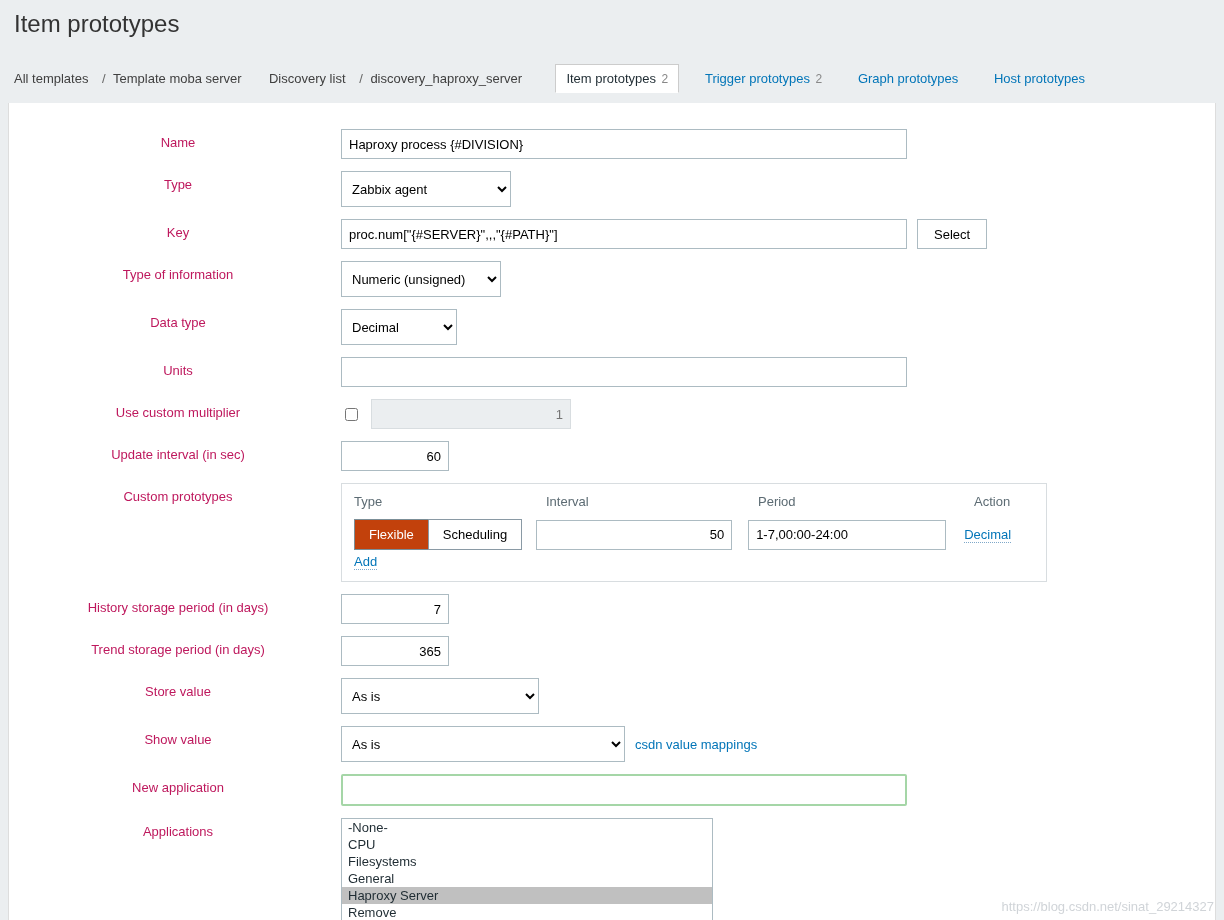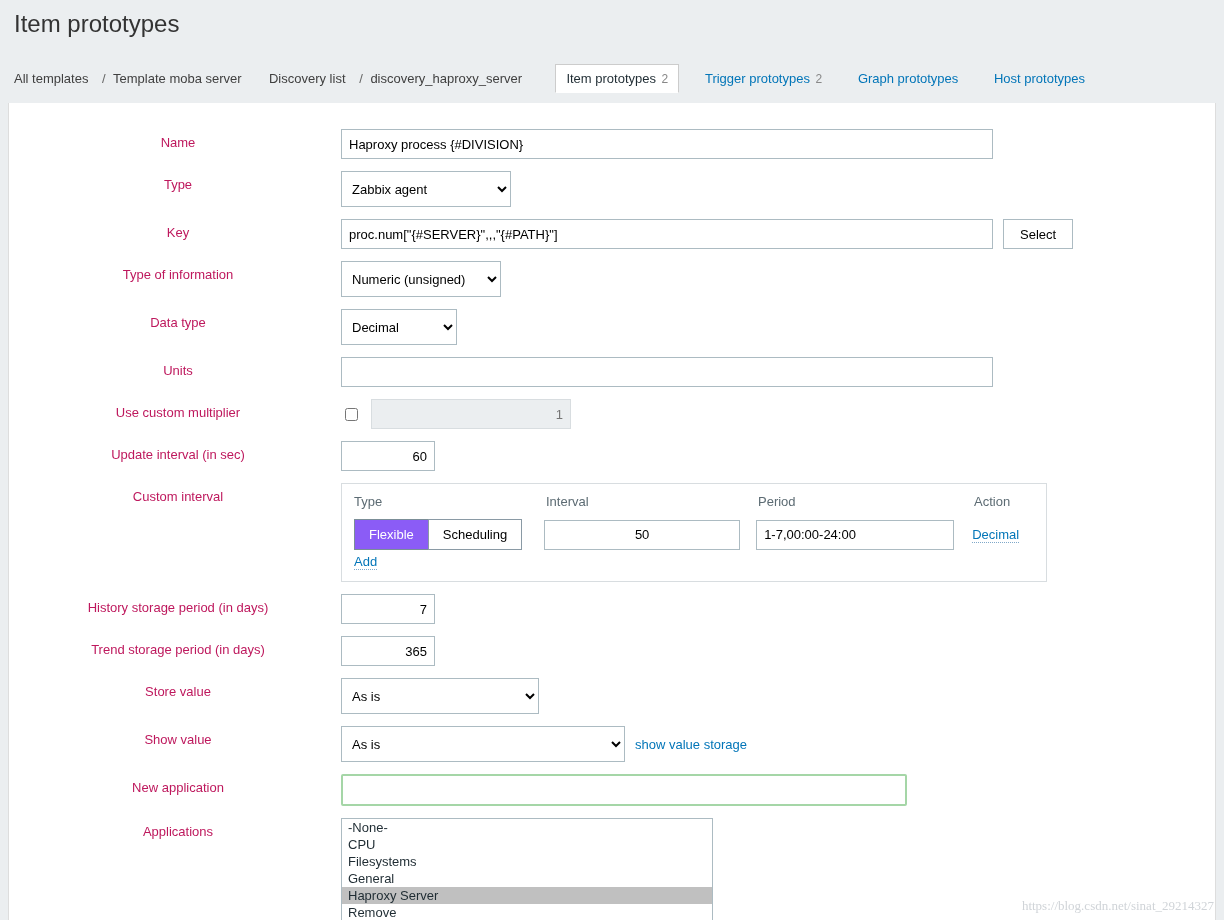--- a/index.html
+++ b/index.html
@@ -9,52 +9,52 @@
   .tabs-bar .sep{color:#666;margin:0 4px}
   .tabs-bar .tab{display:inline-block;padding:6px 10px;margin:0 6px;color:#0275b8;cursor:pointer}
   .tabs-bar .tab.active{background:#fff;border:1px solid #ccc;border-bottom-color:#fff;color:#1f2c33}
   .tabs-bar .badge{color:#888;margin-left:2px;font-size:12px}
   .tabs-bar .spacer{display:inline-block;width:14px}
   .content{background:#fff;margin:0 8px;border:1px solid #ddd;border-top:none;padding:26px 20px 0}
   .form-row{display:flex;align-items:flex-start;margin-bottom:12px}
   .form-label{flex:0 0 298px;text-align:center;padding-right:14px;padding-top:6px;color:#be185d}
   .form-field{flex:1;display:flex;align-items:center;gap:10px;flex-wrap:wrap}
   input[type=text]{border:1px solid #acbbc2;padding:5px 7px;font-size:13px;font-family:inherit;box-sizing:border-box;height:30px}
-  input[type=text].wide{width:652px}
-  input[type=text].num{width:94px;text-align:right}
+  input[type=text].wide{width:566px}
+  input[type=text].num{width:108px;text-align:right}
   input[type=text].num-wide{width:200px;text-align:right;background:#ebeef0;color:#888;border-color:#d8dde0}
   input[type=text].highlight{width:566px;border:2px solid #a5d6a7;border-radius:2px;height:32px}
   select{border:1px solid #acbbc2;padding:5px 6px;font-size:13px;height:36px;background:#fff}
   select.w1{width:170px}
   select.w2{width:160px}
   select.w3{width:116px}
   select.w4{width:198px}
   select.w5{width:284px}
   .btn{border:1px solid #acbbc2;background:#fff;padding:6px 16px;font-size:13px;cursor:pointer;height:30px}
   .custom-box{border:1px solid #d8dde0;padding:10px 12px 12px;width:680px}
   .ci-head{display:flex;color:#5c6b73;font-size:13px;margin-bottom:10px}
   .ci-col-type{width:192px}
   .ci-col-int{width:212px}
   .ci-col-per{width:216px}
   .ci-col-act{flex:1}
   .ci-row{display:flex;align-items:center;gap:0}
   .seg{display:inline-flex}
   .seg button{border:1px solid #8a9aa5;background:#fff;padding:7px 14px;font-size:13px;cursor:pointer}
   .seg button:first-child{border-right:none}
-  .seg button.on{background:#8b5cf6;color:#fff;border-color:#7b8e97}
-  .ci-row input.ci-int{width:196px;text-align:center;margin-left:22px}
+  .seg button.on{background:#c2410c;color:#fff;border-color:#7b8e97}
+  .ci-row input.ci-int{width:196px;text-align:right;margin-left:14px}
   .ci-row input.ci-per{width:198px;margin-left:16px}
   .link{color:#0275b8;text-decoration:none;border-bottom:1px dotted #7fa8c9;cursor:pointer}
   .link.remove{margin-left:18px}
   .ci-add{margin-top:4px}
   .apps{border:1px solid #acbbc2;width:370px;height:140px;overflow-y:scroll;padding:0;background:#fff}
   .apps .opt{padding:1px 6px;font-size:13px;cursor:default}
   .apps .opt.sel{background:#c0c0c0}
   .showvalue-link{color:#0275b8;text-decoration:none}
-  .watermark{position:fixed;bottom:6px;right:10px;color:#d0d4d8;font-family:Liberation Serif, serif;font-size:13px;pointer-events:none}
+  .watermark{position:fixed;bottom:6px;right:10px;color:#d0d4d8;font-family:Liberation Sans, sans-serif;font-size:13px;pointer-events:none}
   .checkbox-wrap{display:flex;align-items:center;gap:10px}
 </style>
 </head>
 <body>
 
 <div class="page-header">Item prototypes</div>
 
 <div class="tabs-bar">
   <a href="#">All templates</a>
   <span class="sep">/</span>
@@ -136,21 +136,21 @@
   </div>
 
   <div class="form-row">
     <div class="form-label">Update interval (in sec)</div>
     <div class="form-field">
       <input type="text" class="num" value="60" style="">
     </div>
   </div>
 
   <div class="form-row">
-    <div class="form-label">Custom interval</div>
+    <div class="form-label">Custom prototypes</div>
     <div class="form-field">
       <div class="custom-box">
         <div class="ci-head">
           <div class="ci-col-type">Type</div>
           <div class="ci-col-int">Interval</div>
           <div class="ci-col-per">Period</div>
           <div class="ci-col-act">Action</div>
         </div>
         <div class="ci-row">
           <div class="seg">
@@ -190,21 +190,21 @@
       </select>
     </div>
   </div>
 
   <div class="form-row">
     <div class="form-label">Show value</div>
     <div class="form-field">
       <select class="w5">
         <option>As is</option>
       </select>
-      <a href="#" class="showvalue-link">show value storage</a>
+      <a href="#" class="showvalue-link">csdn value mappings</a>
     </div>
   </div>
 
   <div class="form-row">
     <div class="form-label">New application</div>
     <div class="form-field">
       <input type="text" class="highlight" value="" style="">
     </div>
   </div>
 

